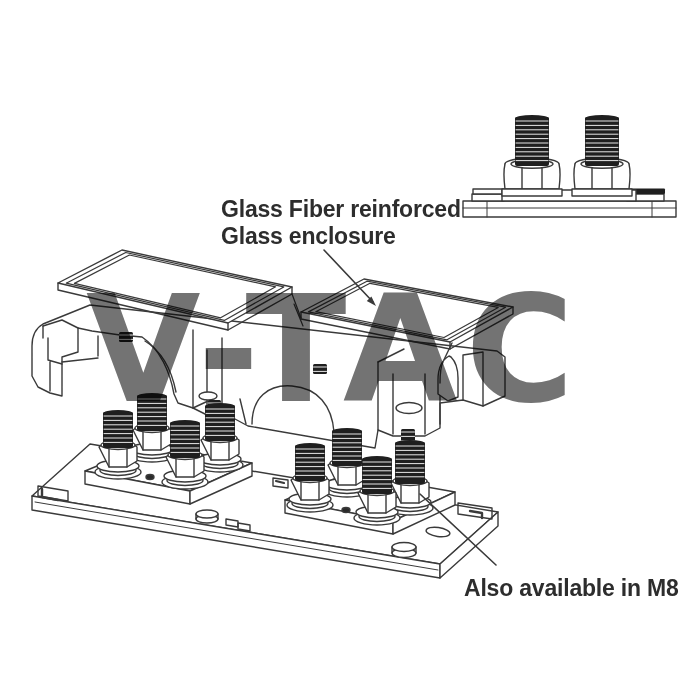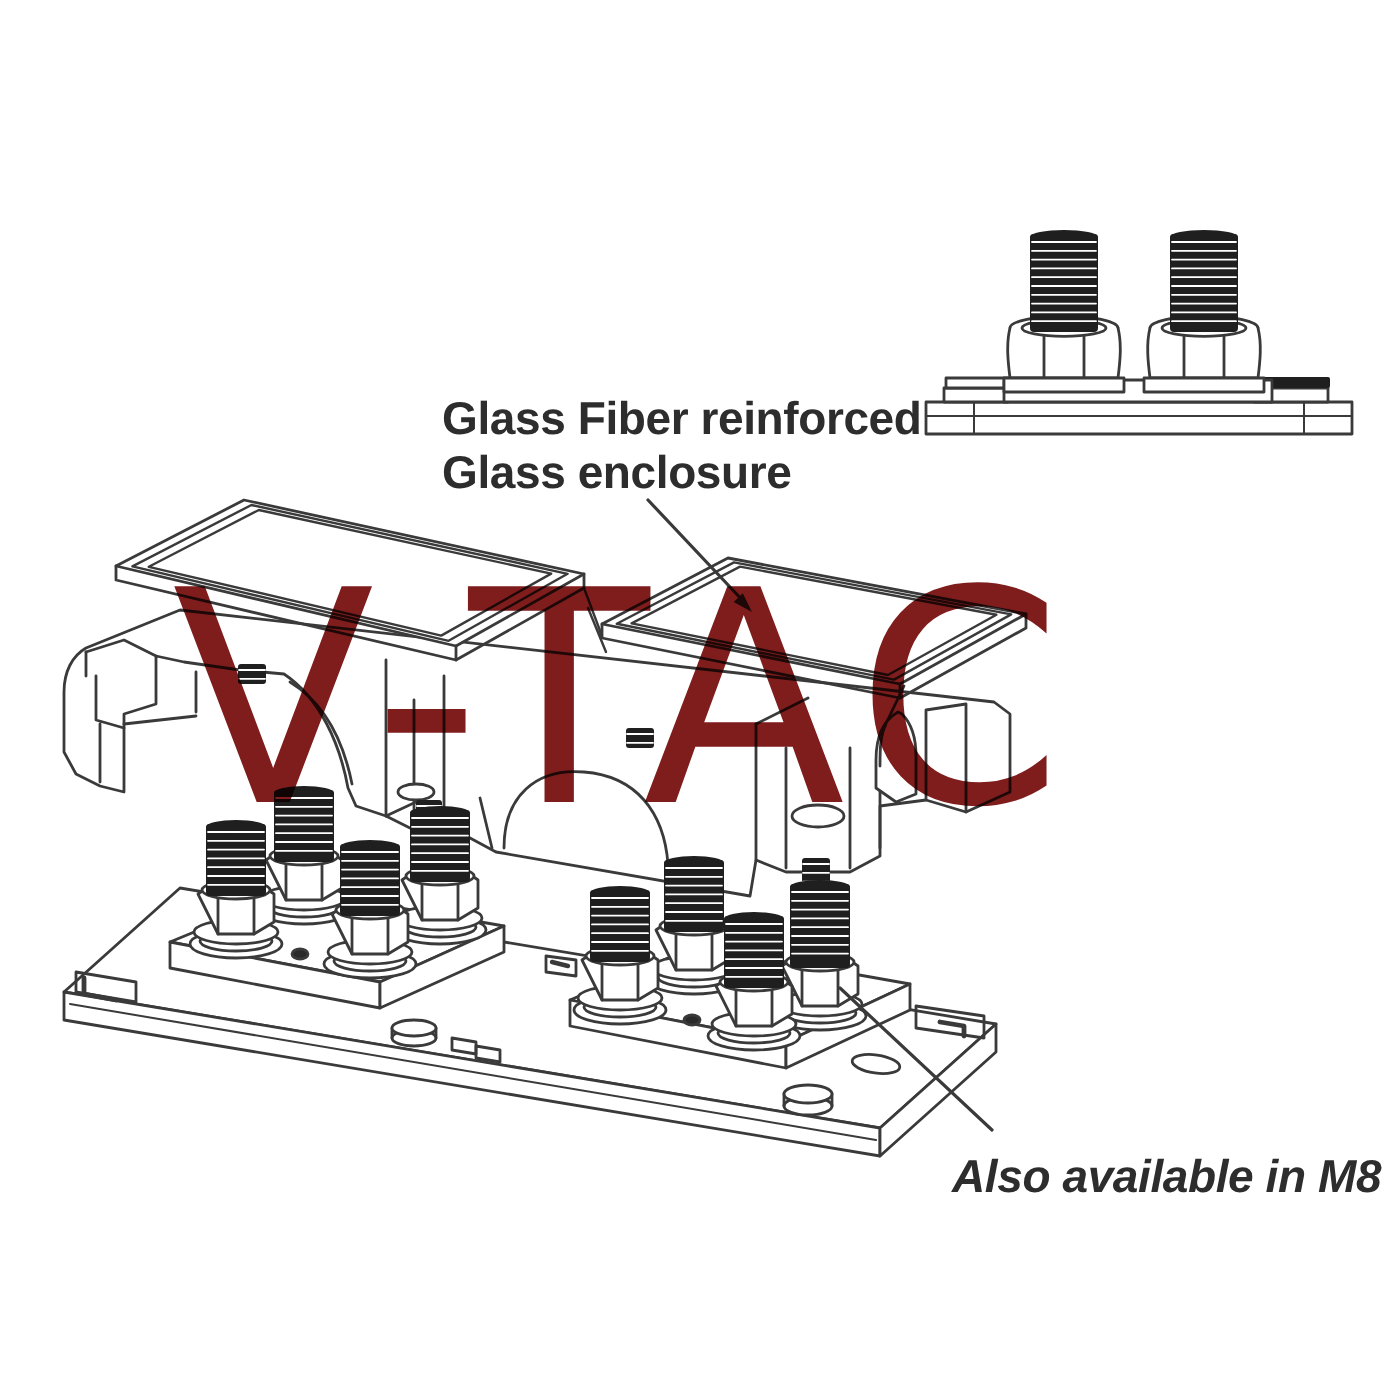--- a/index.html
+++ b/index.html
@@ -3,32 +3,32 @@
 <meta charset="utf-8">
 <style>
   html,body{margin:0;padding:0;background:#ffffff;}
   .canvas{
     position:relative;width:700px;height:700px;background:#ffffff;
     overflow:hidden;font-family:"Liberation Sans",sans-serif;
   }
   #diagram{position:absolute;left:0;top:0;z-index:1;}
   .watermark{
     position:absolute;left:86px;top:276px;z-index:2;
-    font-family:"DejaVu Sans",sans-serif;font-weight:400;
+    font-family:"DejaVu Sans",sans-serif;font-weight:700;
     font-size:148px;line-height:1;letter-spacing:8px;white-space:nowrap;
-    color:#7f1d1d;mix-blend-mode:multiply;pointer-events:none;
+    color:#737373;mix-blend-mode:multiply;pointer-events:none;
     user-select:none;
     text-align:center;
   }
   .label{
     position:absolute;z-index:3;color:#2d2d2d;
     font-size:23px;font-weight:600;line-height:27px;letter-spacing:-0.2px;
   }
   #label-enclosure{left:179px;top:196px;margin-left:42px;}
-  #label-m8{left:476px;top:575px;white-space:nowrap;font-style:italic;}
+  #label-m8{left:464px;top:575px;white-space:nowrap;}
 </style>
 </head>
 <body>
 
 <div class="canvas">
 
   <svg id="diagram" width="700" height="700" viewBox="0 0 700 700">
       <g stroke="#3a3a3a" stroke-width="1.4" fill="none" stroke-linejoin="round" stroke-linecap="round">
         <path d="M32,496 L90,444 L498,512 L440,564 Z" fill="#fff" stroke-width="1.4"></path>
         <path d="M32,496 L440,564 L440,578 L32,510 Z" fill="#fff" stroke-width="1.4"></path>

